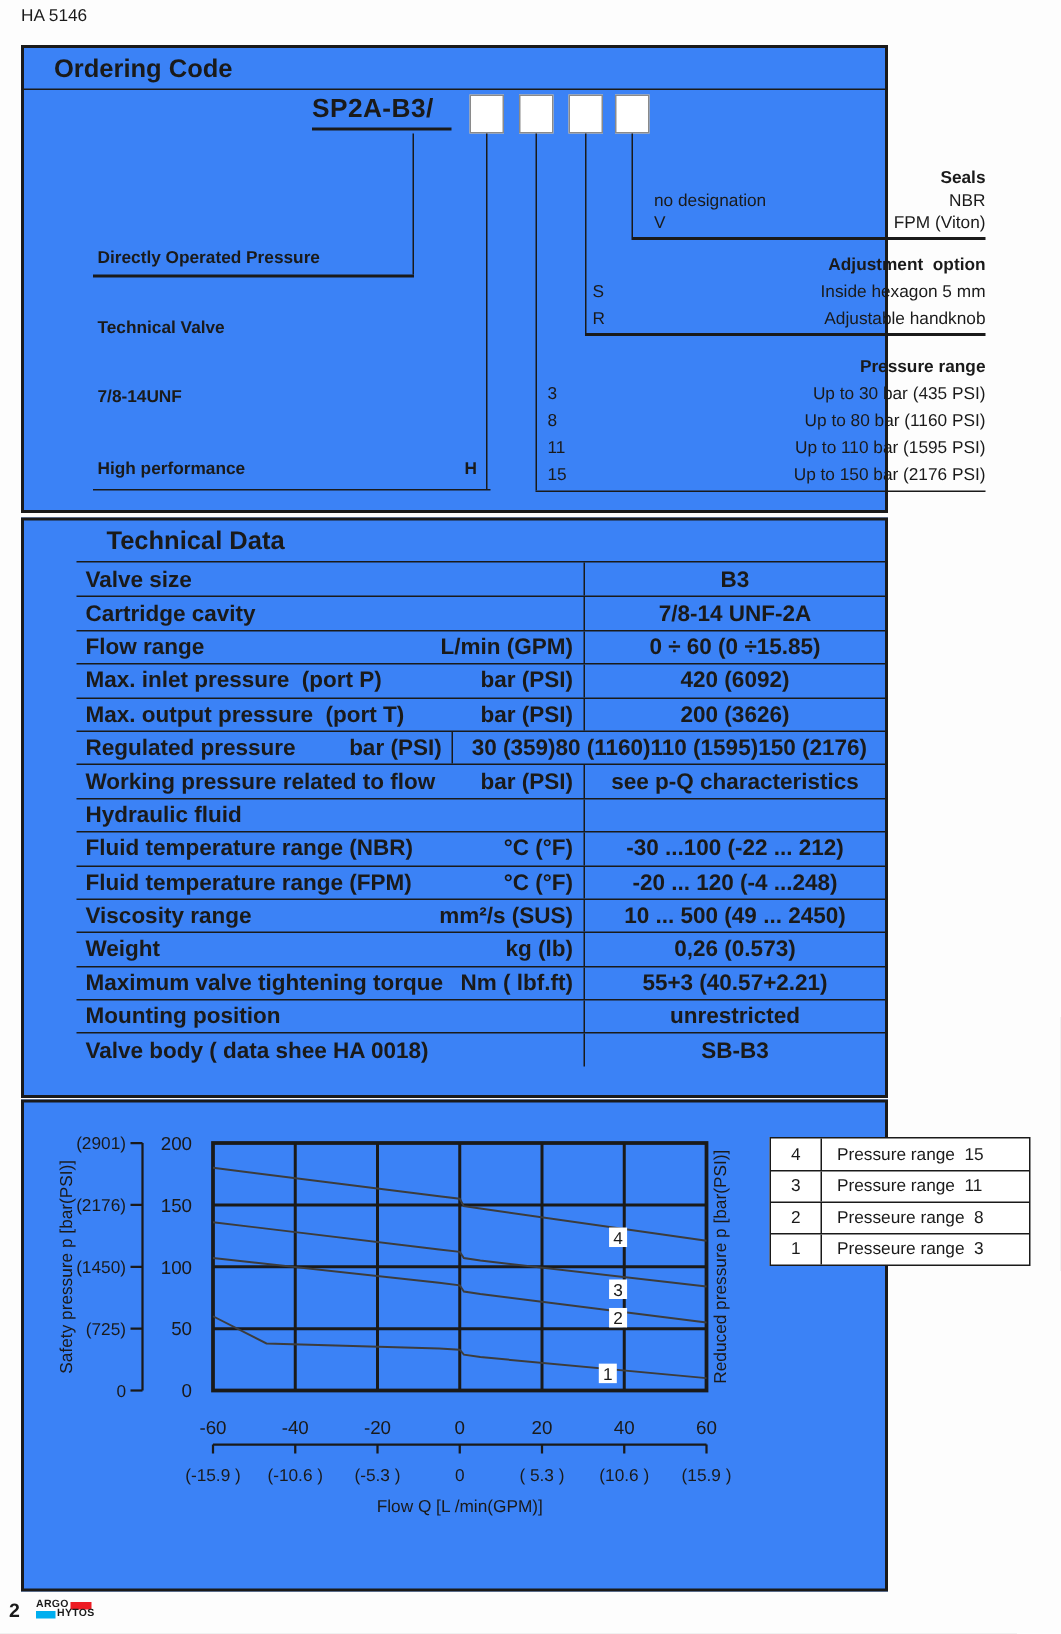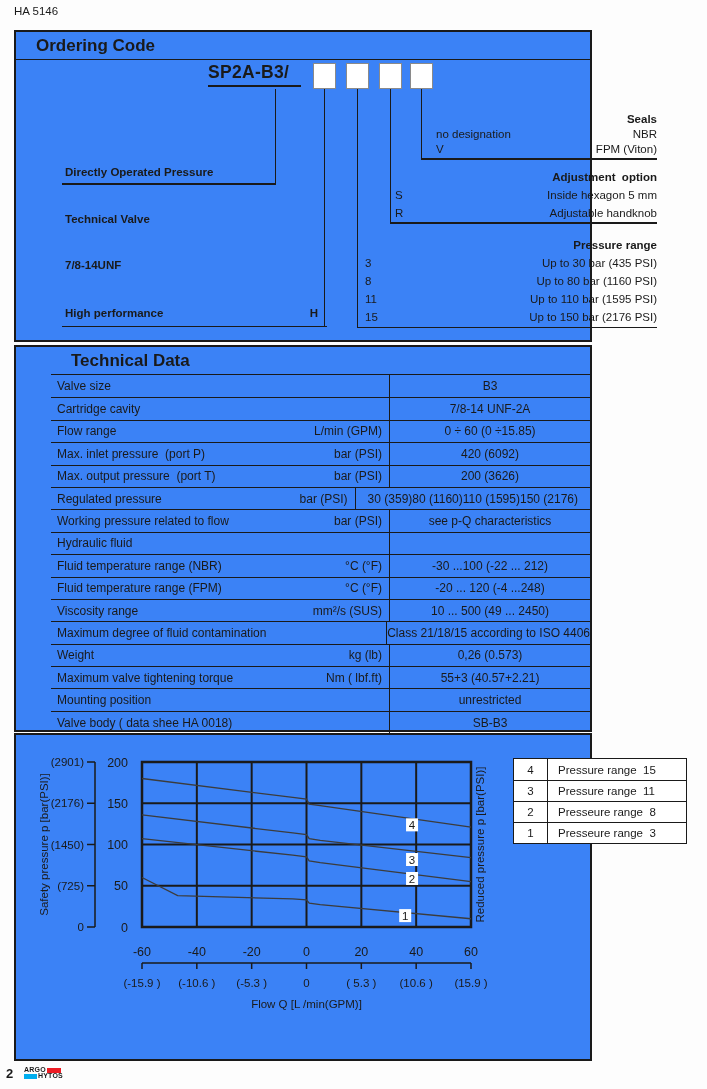--- a/index.html
+++ b/index.html
@@ -34,21 +34,21 @@
           font-weight:bold;white-space:pre;}
   .opt-block{position:absolute;}
   .pr-block{left:349px;top:176px;width:292px;line-height:18px;}
   .adj-block{left:379px;top:108px;width:262px;line-height:18px;}
   .seals-block{left:420px;top:51.5px;width:221px;line-height:15.3px;}
   .opt-header{font-weight:bold;text-align:right;white-space:pre;}
   .opt-row{display:flex;justify-content:space-between;white-space:pre;}
   .opt-code{font-weight:normal;}
   
   .technical{top:345px;height:387px;padding-left:35px;}
-  .t-row{display:flex;height:22.4px;border-top:1px solid #1a1a1a;box-sizing:border-box;font-size:12px;}
+  .t-row{display:flex;height:22.4px;border-top:1px solid #1a1a1a;box-sizing:border-box;font-size:15px;font-weight:bold;}
   .t-row:first-child{border-top:none;}
   .t-left{width:339px;border-right:1px solid #1a1a1a;display:flex;align-items:center;
           padding:0 7px 0 6px;box-sizing:border-box;}
   .t-label{white-space:pre;}
   .t-unit{margin-left:auto;white-space:pre;}
   .t-value{flex:1;display:flex;align-items:center;justify-content:center;}
   .t-value span{white-space:pre;}
   .t-value.multi{justify-content:space-around;padding:0 12px;}
   
   .pq{top:733px;height:328px;}
@@ -253,29 +253,20 @@
             <span>-20 ... 120 (-4 ...248)</span>
           </div>
         </div>
         <div class="t-row">
           <div class="t-left">
             <span class="t-label">Viscosity range</span>
             <span class="t-unit">mm²/s (SUS)</span>
           </div>
           <div class="t-value">
             <span>10 ... 500 (49 ... 2450)</span>
-          </div>
-        </div>
-        <div class="t-row">
-          <div class="t-left">
-            <span class="t-label">Maximum degree of fluid contamination</span>
-            <span class="t-unit"></span>
-          </div>
-          <div class="t-value">
-            <span>Class 21/18/15 according to ISO 4406</span>
           </div>
         </div>
         <div class="t-row">
           <div class="t-left">
             <span class="t-label">Weight</span>
             <span class="t-unit">kg (lb)</span>
           </div>
           <div class="t-value">
             <span>0,26 (0.573)</span>
           </div>

